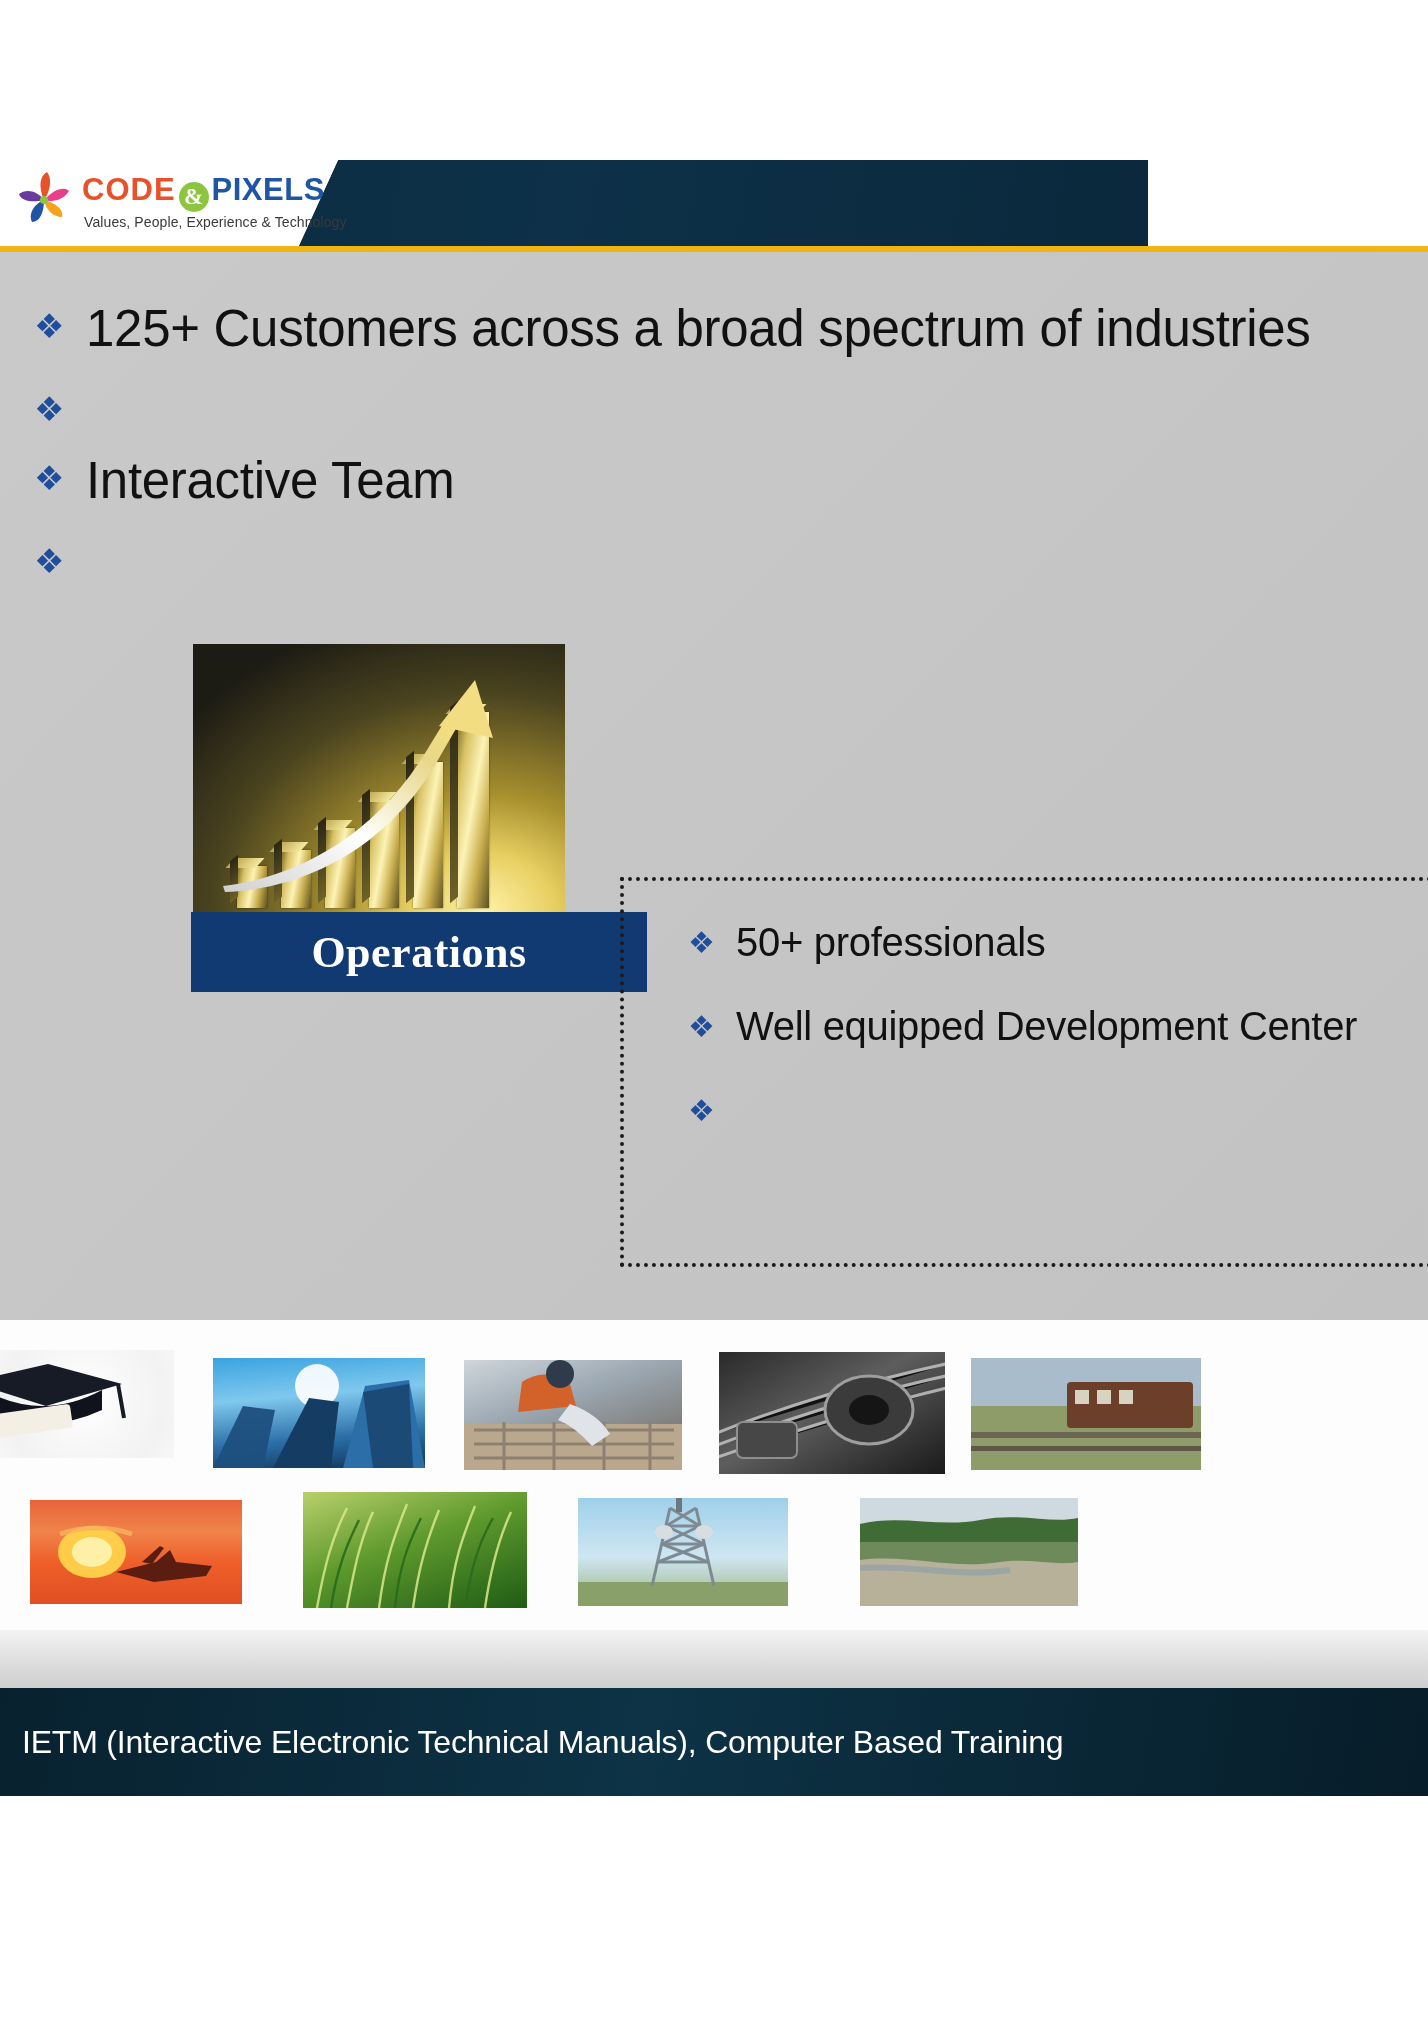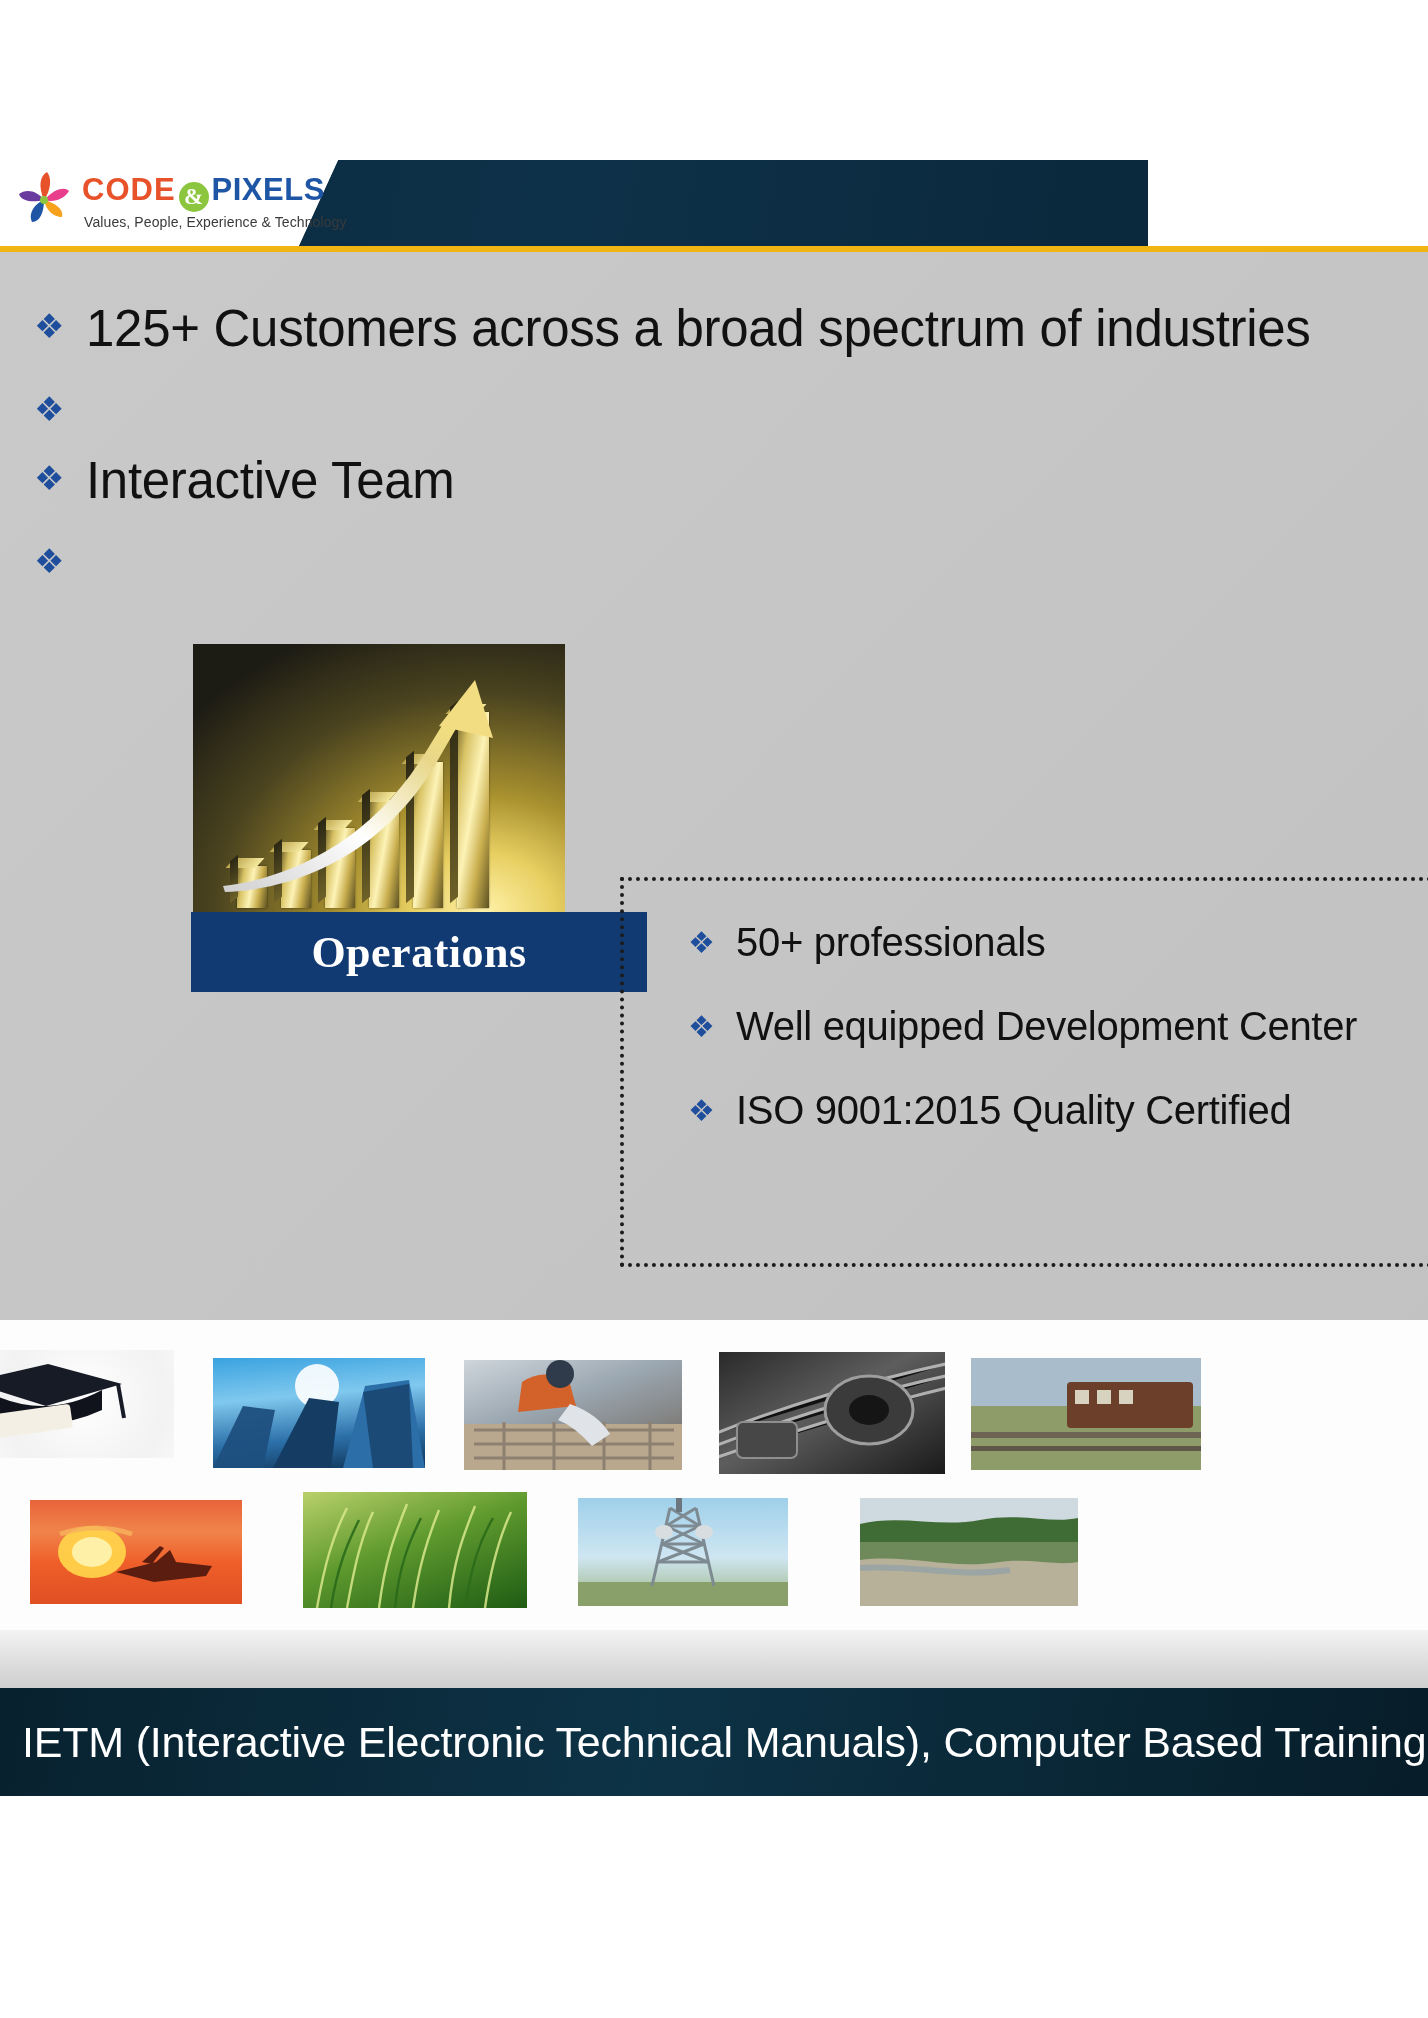--- a/index.html
+++ b/index.html
@@ -71,21 +71,21 @@
   .ph{position:absolute;overflow:hidden;}
   .ph-grad{position:absolute;inset:0;}
 
   #strip-fade{position:absolute;left:0;top:1630px;width:1428px;height:58px;
       background:linear-gradient(180deg,#f3f3f3 0%,#dcdcdc 60%,#cfcfcf 100%);}
 
   
   #footer{position:absolute;left:0;top:1688px;width:1428px;height:108px;
       background:linear-gradient(100deg,#08212f 0%,#0d3346 45%,#071d29 100%);
       display:flex;align-items:center;overflow:hidden;}
-  #footer-text{margin-left:22px;font-size:43px;color:#ffffff;white-space:nowrap;
+  #footer-text{margin-left:22px;font-size:32px;color:#ffffff;white-space:nowrap;
       font-family:"Liberation Sans",sans-serif;letter-spacing:-0.2px;}
 </style>
 </head>
 <body>
 
 <div id="slide">
 
   <div id="header">
     <div id="header-dark"></div>
     <div id="header-white"></div>
@@ -158,21 +158,20 @@
       <div class="sub-row">
         <span class="sub-mark">❖</span>
         <span class="sub-text">50+ professionals</span>
       </div>
       <div class="sub-row">
         <span class="sub-mark">❖</span>
         <span class="sub-text">Well equipped Development Center</span>
       </div>
       <div class="sub-row">
         <span class="sub-mark">❖</span>
-        <span class="sub-text">ISO 9001:2015 Quality Certified</span>
       </div>
     </div>
   </div>
 
   <div id="photo-strip">
     <div class="ph" style="left:-48px;top:30px;width:222px;height:108px;">
       <div class="ph-grad" style="background:radial-gradient(circle at 60% 45%,#ffffff 0%,#f2f2f2 55%,#ffffff 100%);"></div>
       <svg viewBox="0 0 222 108" width="222" height="108" style="position:absolute;inset:0;">
         <polygon points="18,32 96,14 170,34 94,56" fill="#171b26"></polygon>
         <path d="M40 44 q54 26 110 -4 l0 20 q-56 26 -110 2 Z" fill="#10131c"></path>

